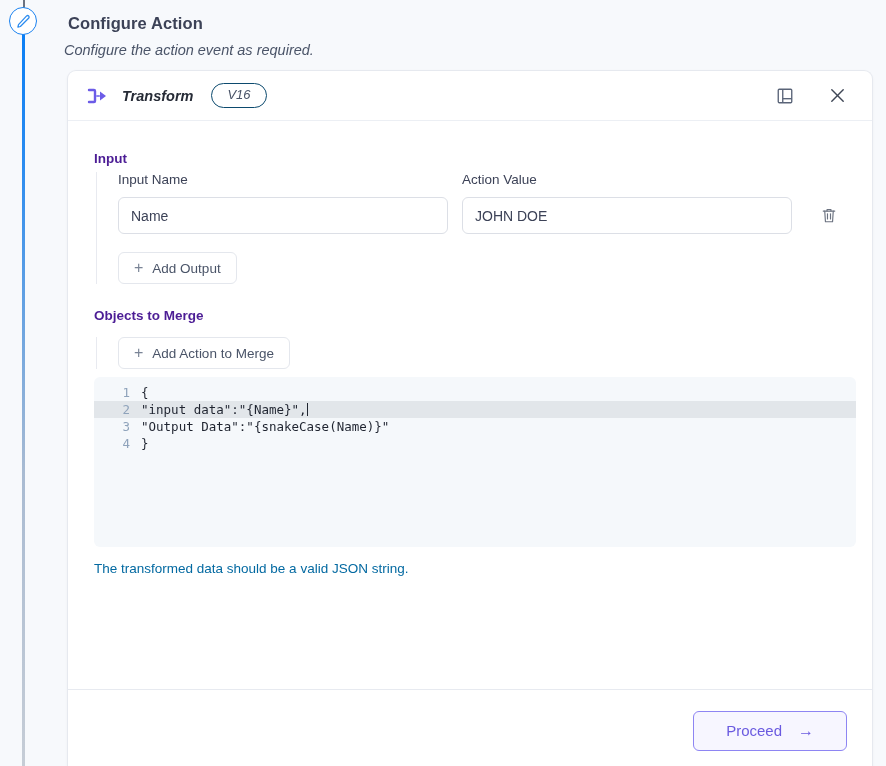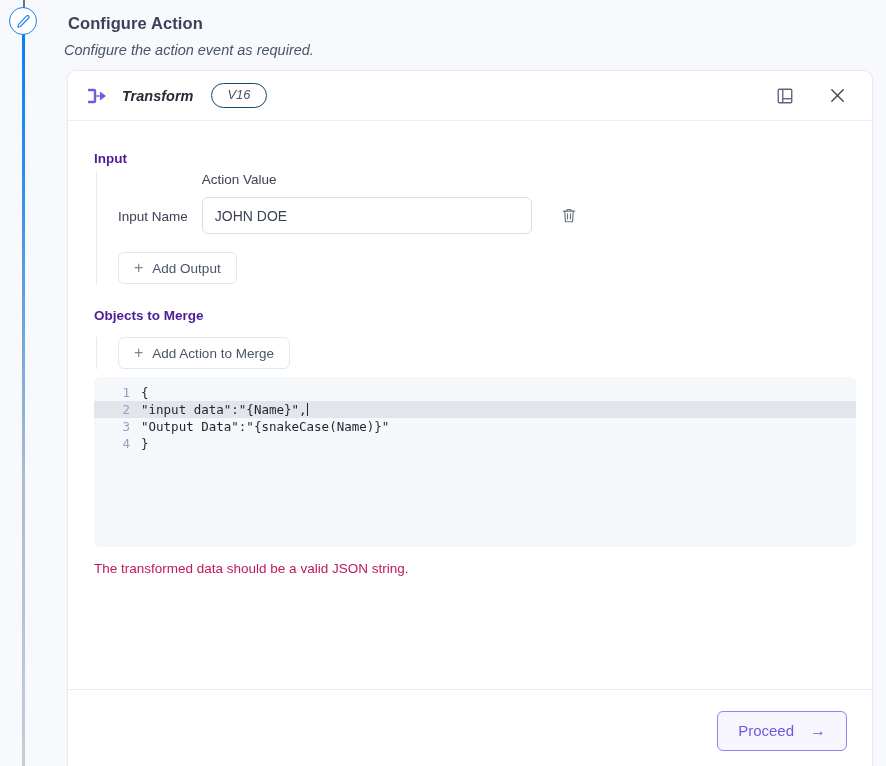--- a/index.html
+++ b/index.html
@@ -255,42 +255,42 @@
     width: 1px;
     height: 13px;
     background: #1f2430;
     vertical-align: -2px;
     margin-left: 0px;
   }
 
   .helper {
     margin-top: 14px;
     font-size: 13.5px;
-    color: #be185d;
+    color: #0369a1;
   }
 
   
   .card-foot {
     position: absolute;
     left: 0; right: 0;
     top: 618px;
     height: 82px;
     border-top: 1px solid #e7eaf0;
     display: flex;
     align-items: center;
     justify-content: flex-end;
     padding-right: 25px;
     box-sizing: border-box;
   }
   .proceed-btn {
     display: inline-flex;
     align-items: center;
     gap: 16px;
     height: 40px;
-    padding: 0 20px;
+    padding: 0 32px;
     border: 1px solid #8e85f3;
     border-radius: 6px;
     background: #f7f6ff;
     color: #6a5ae0;
     font-size: 15px;
     font-family: "Liberation Sans", sans-serif;
     font-weight: normal;
     cursor: pointer;
   }
   .proceed-btn .arrow { font-size: 16px; line-height: 1; }
@@ -344,20 +344,21 @@
   </div>
 
   <div class="card-body">
 
     <div>
       <div class="section-label">Input</div>
       <div class="indent-group">
         <div class="field-row">
           <div class="field">
             <span class="field-label">Input Name</span>
+            <input class="text-input" type="text" value="Name" style="">
           </div>
           <span class="field-gap"></span>
           <div class="field">
             <span class="field-label">Action Value</span>
             <input class="text-input" type="text" value="JOHN DOE" style="">
           </div>
           <span class="trash-btn">
             <svg width="16" height="17" viewBox="0 0 18 19" fill="none" stroke="#6b7280" stroke-width="1.3" stroke-linecap="round" stroke-linejoin="round">
               <path d="M2.5 4.5h13"></path>
               <path d="M6.8 4.5V2.8h4.4v1.7"></path>

